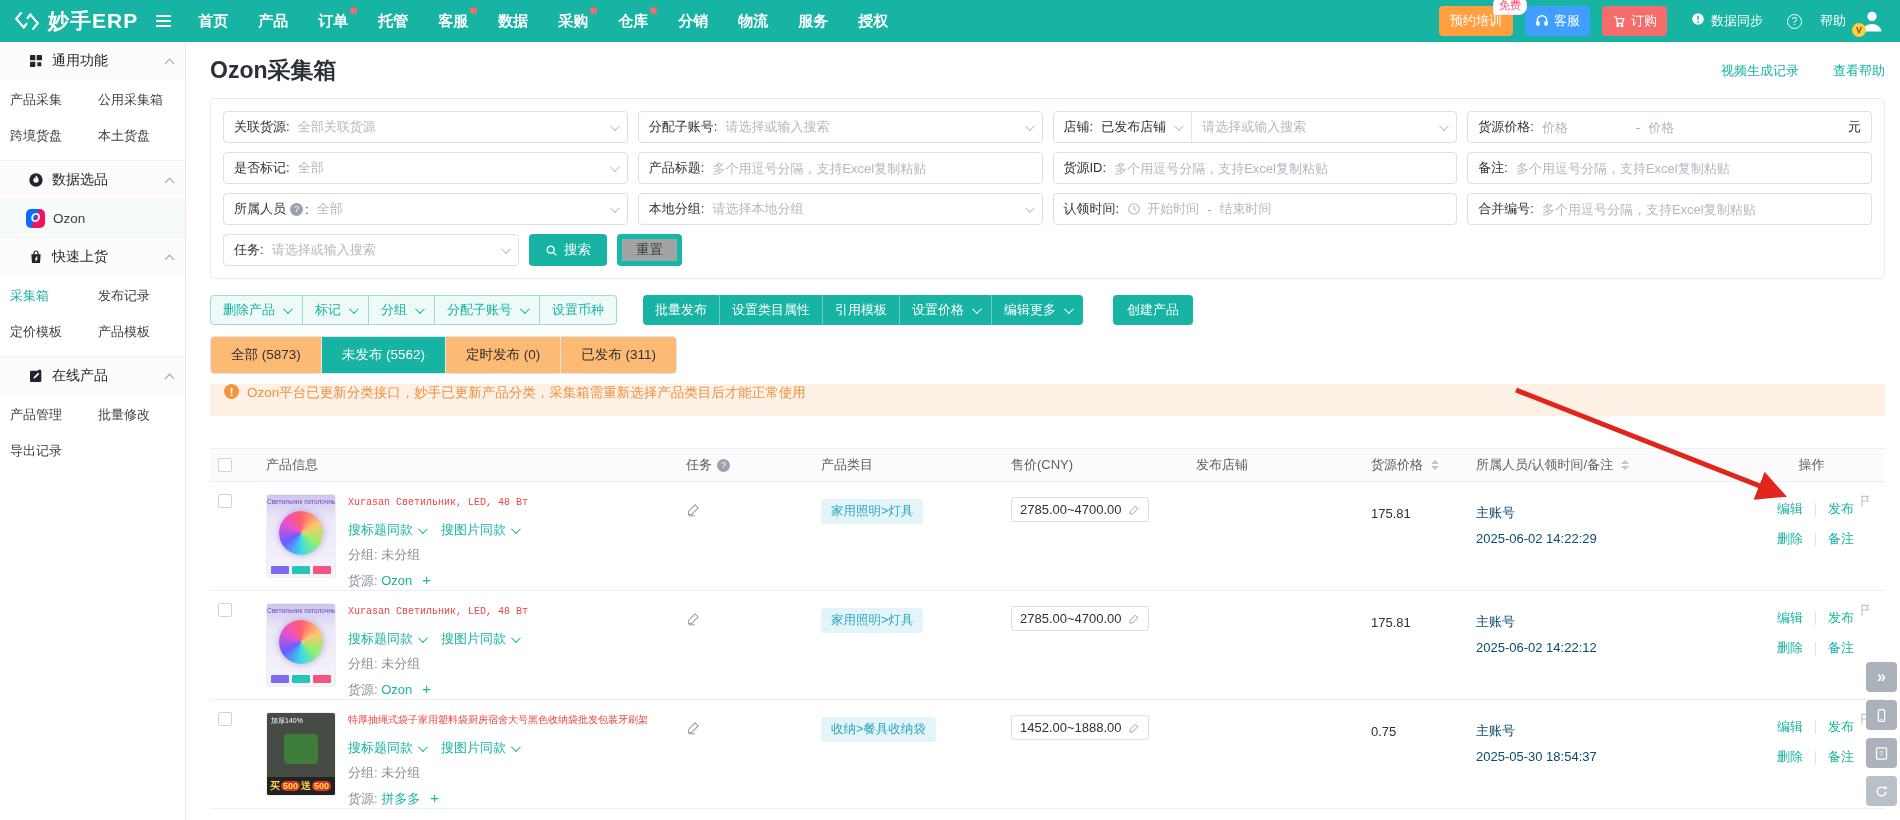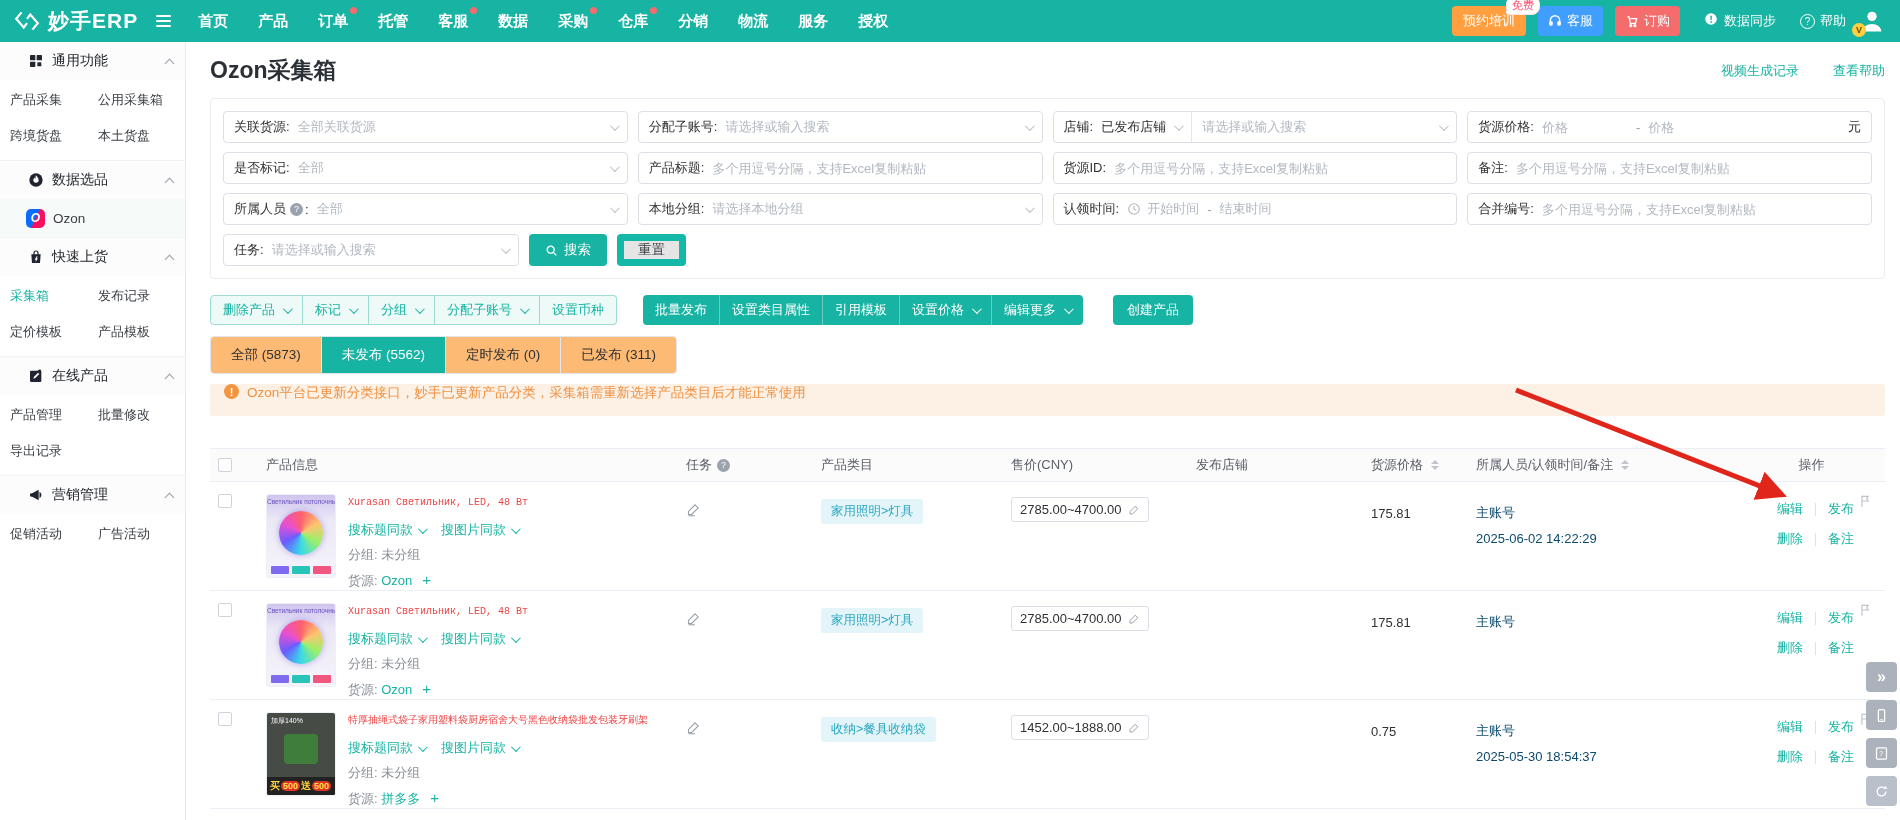--- a/index.html
+++ b/index.html
@@ -25,21 +25,21 @@
   .btn-training { position:relative; background:#ff9f40; color:#fff; font-size:13px;
     padding:6px 11px; border-radius:4px; }
   .free-badge { position:absolute; top:-10px; right:-14px; background:#fff; color:#ff4f6e;
     font-size:11px; padding:1px 5px; border-radius:8px 8px 8px 2px; border:1px solid #ffe3e8; }
   .btn-service { background:#409eff; color:#fff; font-size:13px; padding:6px 10px;
     border-radius:4px; display:inline-flex; align-items:center; gap:5px; }
   .btn-purchase { background:#f56c6c; color:#fff; font-size:13px; padding:6px 10px;
     border-radius:4px; display:inline-flex; align-items:center; gap:5px; }
   .btn-sync { background:transparent; color:#fff; font-size:13px; padding:5px 12px;
     border:1px solid #fff; border-radius:14px; display:inline-flex; align-items:flex-start; gap:6px; }
-  .nav-help { display:inline-flex; align-items:center; gap:5px; font-size:13px; cursor:pointer; }
+  .nav-help { display:inline-flex; align-items:center; gap:18px; font-size:13px; cursor:pointer; }
   .q-circle { width:15px; height:15px; border:1px solid #fff; border-radius:50%;
     display:inline-flex; align-items:center; justify-content:center; font-size:10px; }
   .q-circle::after { content:"?"; }
   .avatar { position:relative; width:28px; height:28px; cursor:pointer; }
   .v-badge { position:absolute; left:-6px; bottom:-2px; width:14px; height:14px; background:#ffcf3f;
     color:#6b5312; font-size:9px; font-weight:700; border-radius:50%;
     display:flex; align-items:center; justify-content:center; }
 
   
   .sidebar { position:absolute; left:0; top:42px; bottom:0; width:186px; background:#fff;
@@ -86,21 +86,21 @@
   .f-input.small { width:86px; flex:none; }
   .sep { color:#9aa0a8; margin:0 8px; }
   .unit { margin-left:auto; color:#303133; }
   .qbadge { width:13px; height:13px; border-radius:50%; background:#9aa3ad; color:#fff;
     display:inline-flex; align-items:center; justify-content:center; font-size:9px; flex:none; }
   .qbadge::after { content:"?"; }
   .f-row4 { grid-column:1/-1; display:flex; gap:10px; }
   .field.task { width:296px; flex:none; }
   .btn-search { height:32px; background:#17b3a3; color:#fff; border:none; border-radius:4px;
     font-size:13.5px; padding:0 16px; display:inline-flex; align-items:center; gap:6px; cursor:pointer; }
-  .btn-reset { height:32px; background:#e5e5e5; color:#3a3f45; border:7px solid #14b8a6; border-radius:4px;
+  .btn-reset { height:32px; background:#a3a3a3; color:#3a3f45; border:5px solid #14b8a6; border-radius:4px;
     font-size:13.5px; padding:0 14px; cursor:pointer; }
 
   
   .toolbar { margin-top:16px; display:flex; align-items:center; }
   .btn-group { display:inline-flex; }
   .tb { height:30px; font-size:13px; padding:0 12px; display:inline-flex; align-items:center;
     gap:6px; cursor:pointer; border:none; font-family:inherit; }
   .btn-group.light .tb { background:#eefaf8; border:1px solid #9edbd2; border-left-width:0;
     color:#17b3a3; }
   .btn-group.light .tb:first-child { border-left-width:1px; border-radius:4px 0 0 4px; }
@@ -329,34 +329,20 @@
           </svg>
         <span>在线产品</span>
         <span class="caret-up"></span>
       </div>
       <div class="sec-items">
         <span class="side-item">产品管理</span>
         <span class="side-item">批量修改</span>
         <span class="side-item">导出记录</span>
       </div>
     </div>
-    <div class="side-section">
-      <div class="sec-head">
-        <svg viewBox="0 0 24 24" fill="#1f2430">
-            <path d="M3 10v4l4 1 9 5V4L7 9l-4 1z"></path>
-            <path d="M18 9a4 4 0 0 1 0 6z" fill="none" stroke="#1f2430" stroke-width="1.6"></path>
-          </svg>
-        <span>营销管理</span>
-        <span class="caret-up"></span>
-      </div>
-      <div class="sec-items">
-        <span class="side-item">促销活动</span>
-        <span class="side-item">广告活动</span>
-      </div>
-    </div>
   </aside>
 
   <main class="main">
     <div class="page-head">
       <h1>Ozon采集箱</h1>
       <div class="head-links">
         <a>视频生成记录</a>
         <a>查看帮助</a>
       </div>
     </div>
@@ -662,20 +648,21 @@
             <span>2785.00~4700.00</span>
             <svg width="12" height="12" viewBox="0 0 24 24" fill="none" stroke="#9aa0a8" stroke-width="2">
                 <path d="M14.5 4.5l5 5L9 20H4v-5z"></path>
               </svg>
           </span>
         </div>
         <div></div>
         <div class="cell-sprice">175.81</div>
         <div class="cell-owner">
           <div>主账号</div>
+          <div>2025-06-02 14:22:12</div>
         </div>
         <div class="cell-ops">
           <div class="op-row">
               <a>编辑</a>
               <span class="op-sep"></span>
               <a>发布</a>
             </div>
           <div class="op-row">
               <a>删除</a>
               <span class="op-sep"></span>

